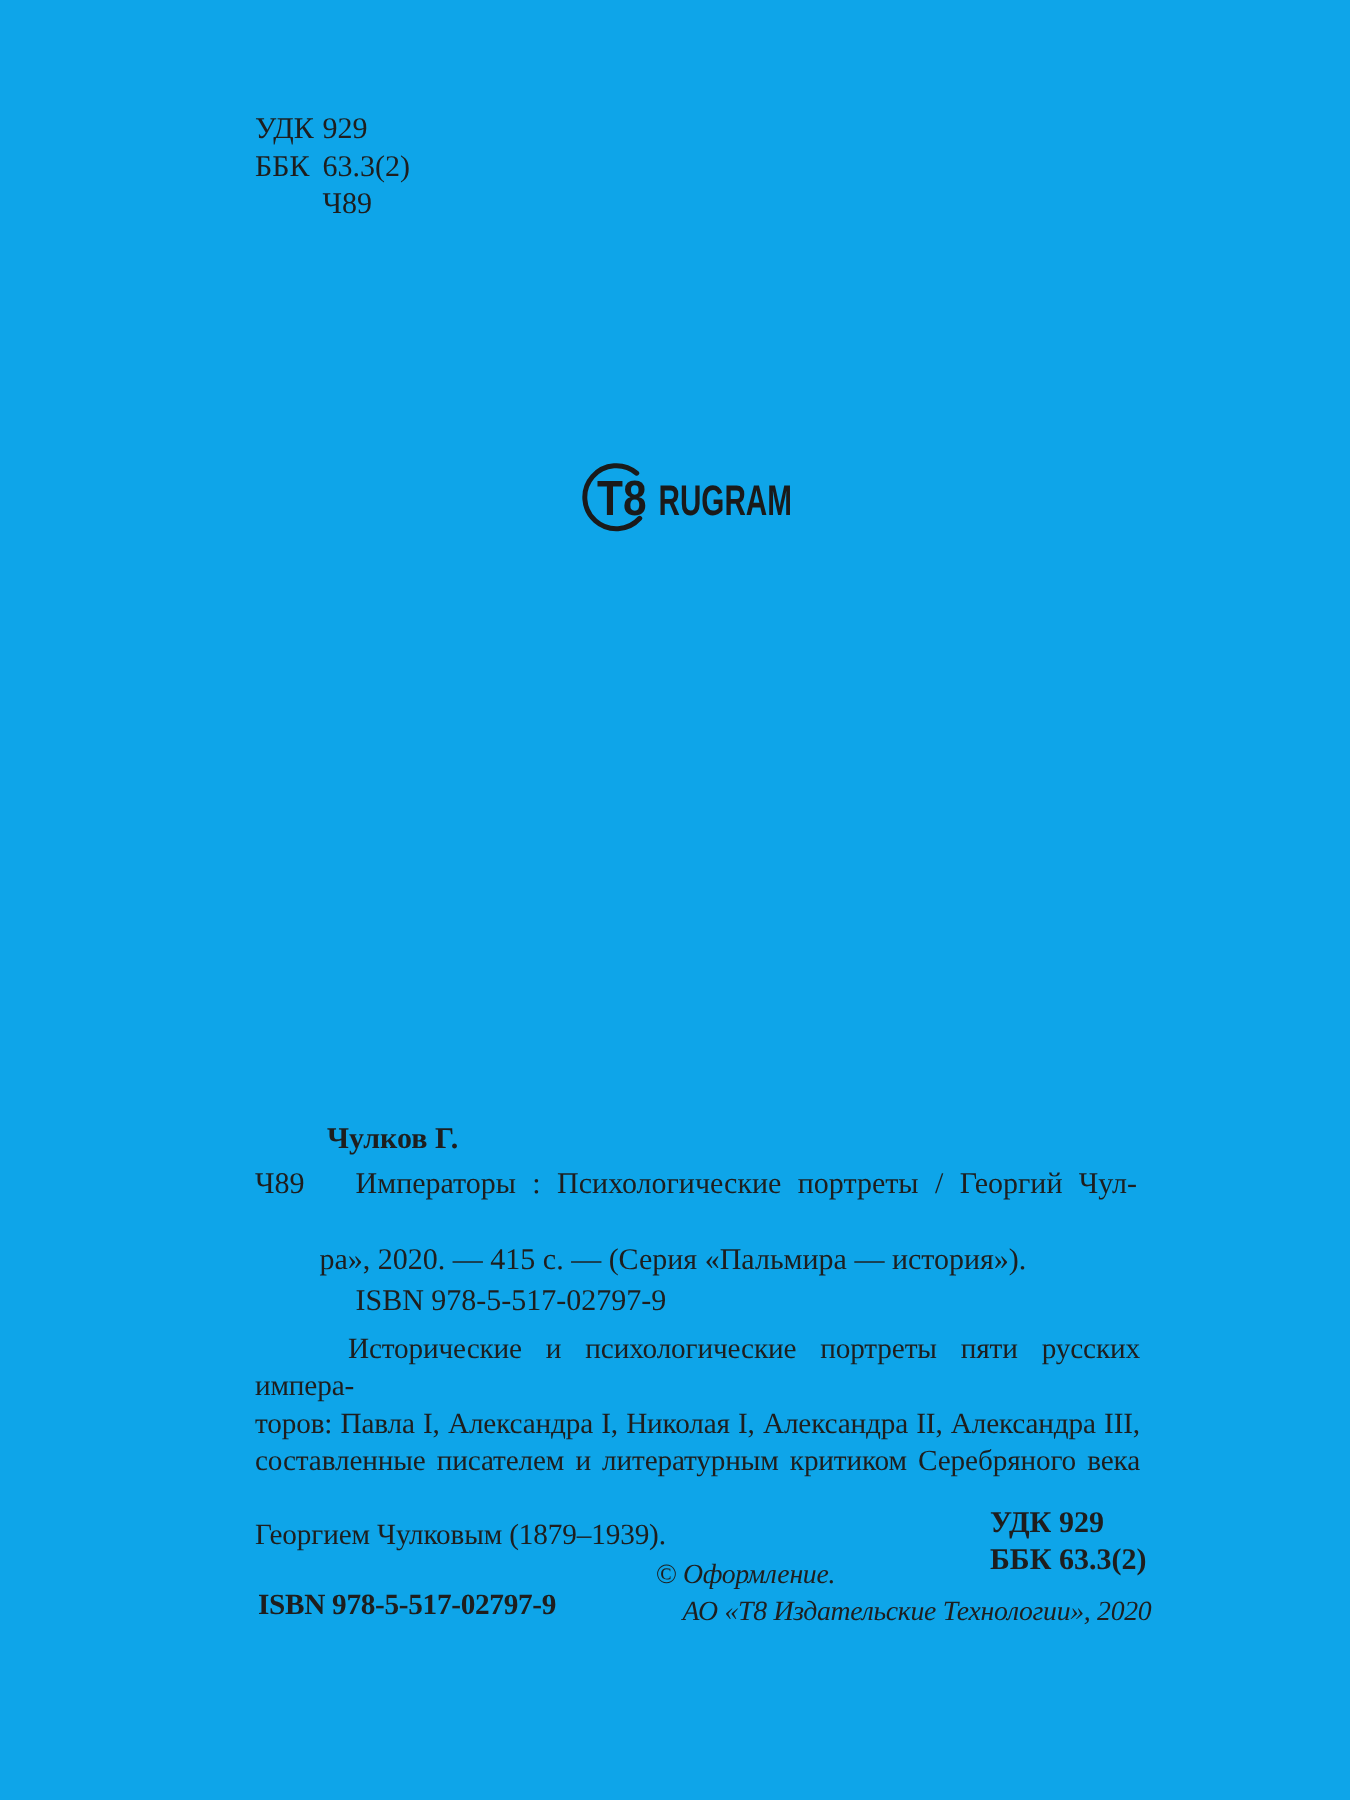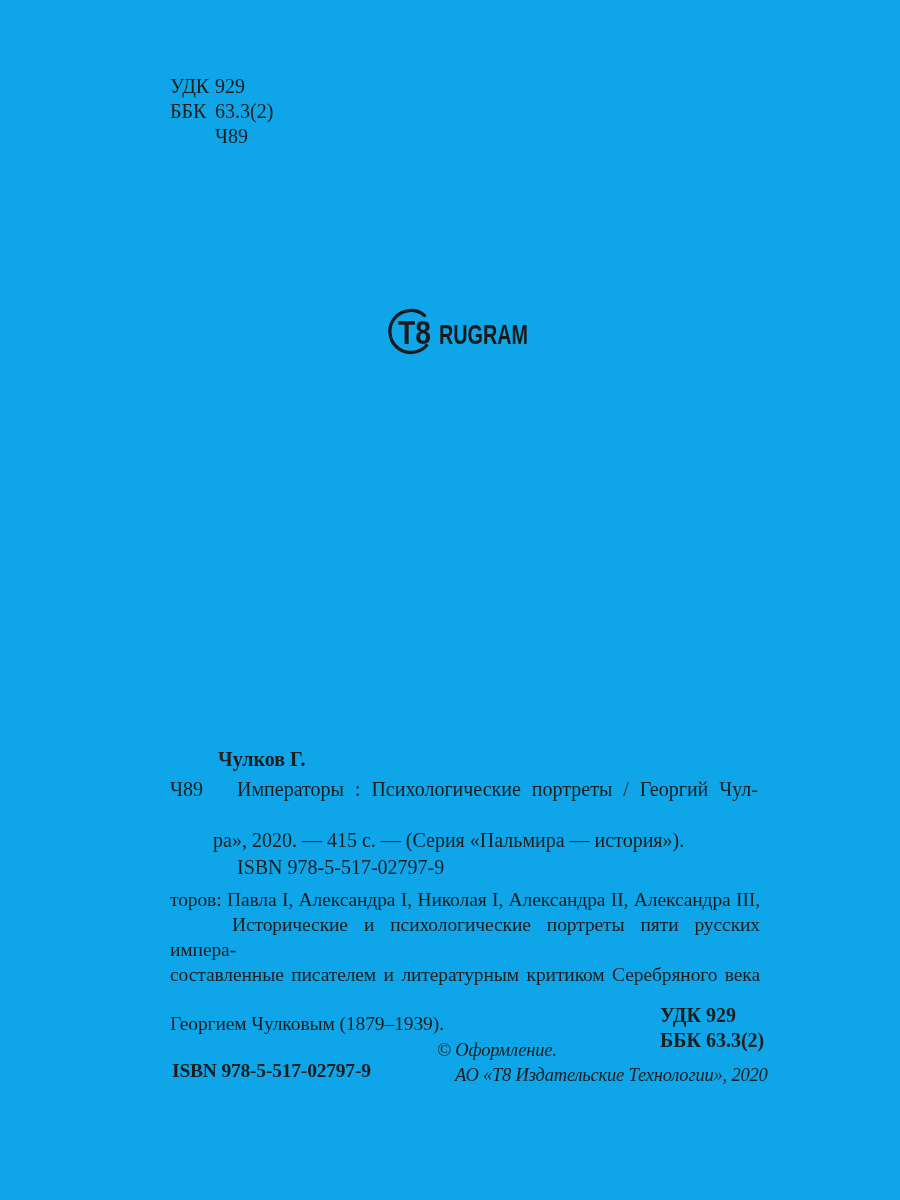--- a/index.html
+++ b/index.html
@@ -146,22 +146,22 @@
   <div class="card-code">Ч89</div>
 
   <div class="citation">
     <div class="line first">Императоры : Психологические портреты / Георгий Чул-</div>
     <div class="line last">ра», 2020. — 415 с. — (Серия «Пальмира — история»).</div>
   </div>
 
   <div class="isbn-line">ISBN 978-5-517-02797-9</div>
 
   <div class="annotation">
+    <div class="line first">Исторические и психологические портреты пяти русских импера-</div>
     <div class="line">торов: Павла I, Александра I, Николая I, Александра II, Александра III,</div>
-    <div class="line first">Исторические и психологические портреты пяти русских импера-</div>
     <div class="line">составленные писателем и литературным критиком Серебряного века</div>
     <div class="line last">Георгием Чулковым (1879–1939).</div>
   </div>
 
   <div class="codes-right">
     <div>УДК 929</div>
     <div>ББК 63.3(2)</div>
   </div>
 
   <div class="footer-isbn">ISBN 978-5-517-02797-9</div>

